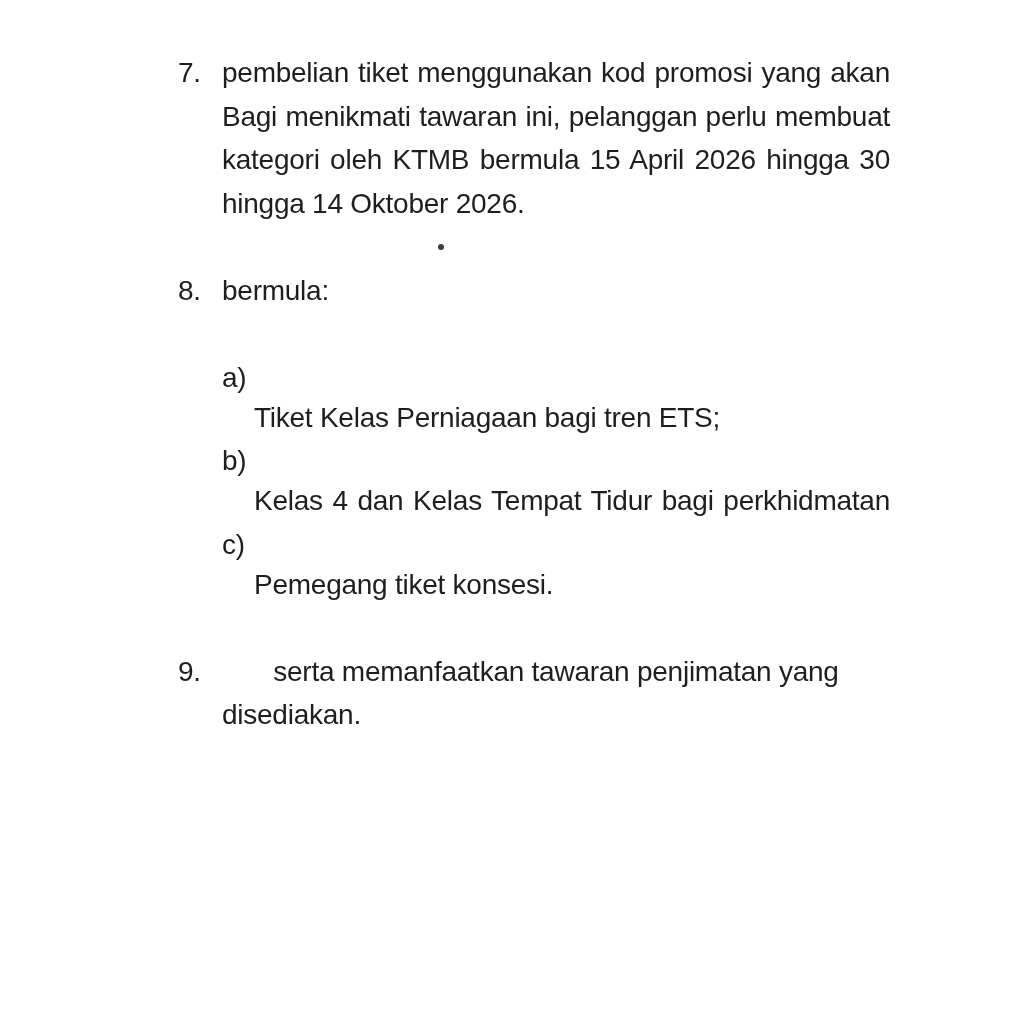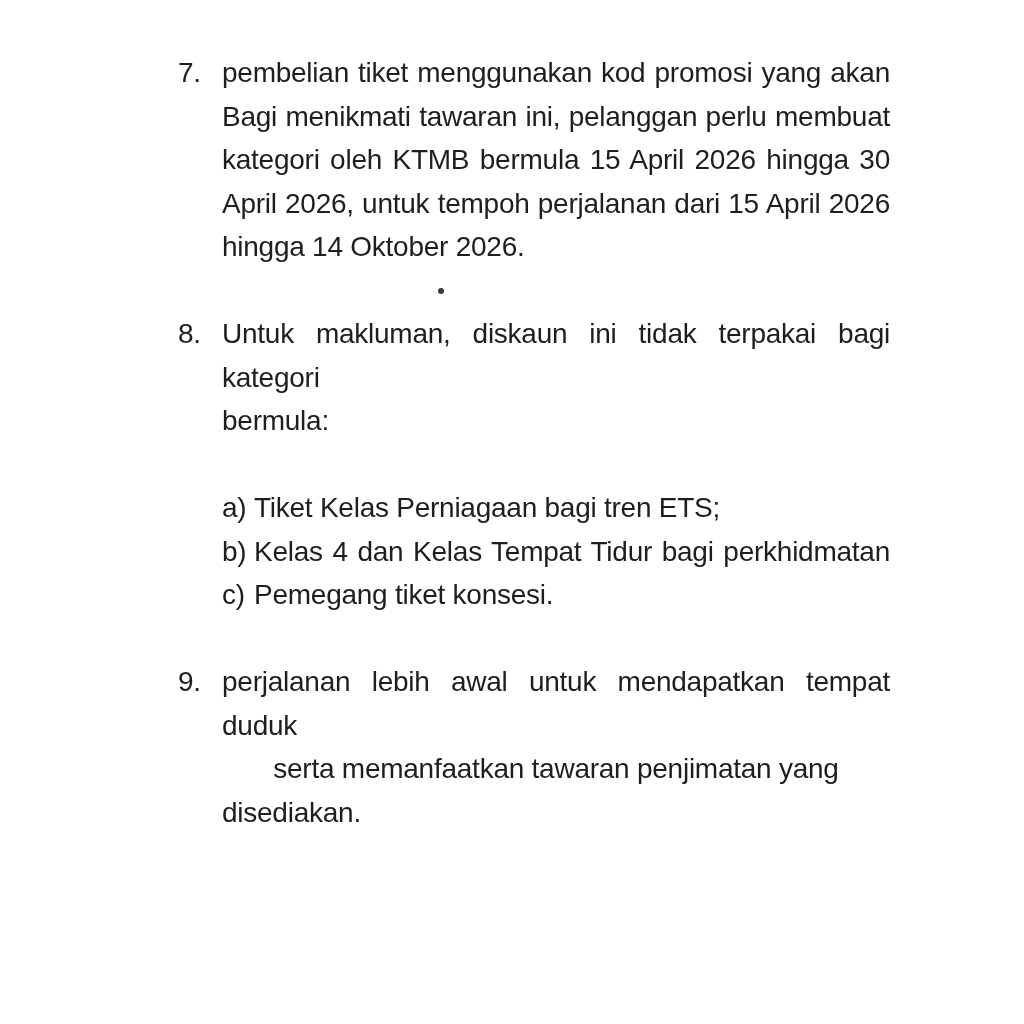--- a/index.html
+++ b/index.html
@@ -31,46 +31,44 @@
   .dot {
     position: absolute;
     left: 268px; top: 19px;
     width: 6px; height: 6px;
     border-radius: 50%;
     background: #3c3c3c;
   }
   .sub { margin-left: 52px; }
   .subitem { display: flex; align-items: flex-start; }
   .marker { width: 32px; flex: 0 0 32px; }
-  .sbody { flex: 1 1 auto; min-width: 0; }
+  .sbody { flex: 1 1 auto; min-width: 0; margin-top: 40px; }
 </style>
 </head>
 <body>
 
 <div class="doc">
 
   <section class="item">
     <span class="num pad">7.</span>
     <div class="body">
       <div class="ln">pembelian tiket menggunakan kod promosi yang akan</div>
       <div class="ln">Bagi menikmati tawaran ini, pelanggan perlu membuat</div>
       <div class="ln"><span>kategori oleh KTMB</span> <b>bermula 15 April 2026 hingga 30</b></div>
-      <div class="ln bold">April 2026, untuk tempoh perjalanan dari 15 April 2026</div>
       <div class="ln last bold">hingga 14 Oktober 2026.</div>
     </div>
   </section>
 
   <div class="dot-row">
     <span class="dot"></span>
   </div>
 
   <section class="item">
     <span class="num pad">8.</span>
     <div class="body">
-      <div class="ln">Untuk makluman, diskaun ini tidak terpakai bagi kategori</div>
       <div class="ln last">bermula:</div>
     </div>
   </section>
 
   <div class="gap"></div>
 
   <div class="sub">
     <div class="subitem">
       <span class="marker">a)</span>
       <div class="sbody">
@@ -89,18 +87,17 @@
         <div class="ln last">Pemegang tiket konsesi.</div>
       </div>
     </div>
   </div>
 
   <div class="gap"></div>
 
   <section class="item">
     <span class="num pad">9.</span>
     <div class="body">
-      <div class="ln">perjalanan lebih awal untuk mendapatkan tempat duduk</div>
       <div class="ln last">serta memanfaatkan tawaran penjimatan yang disediakan.</div>
     </div>
   </section>
 
 </div>
 
 </body></html>

